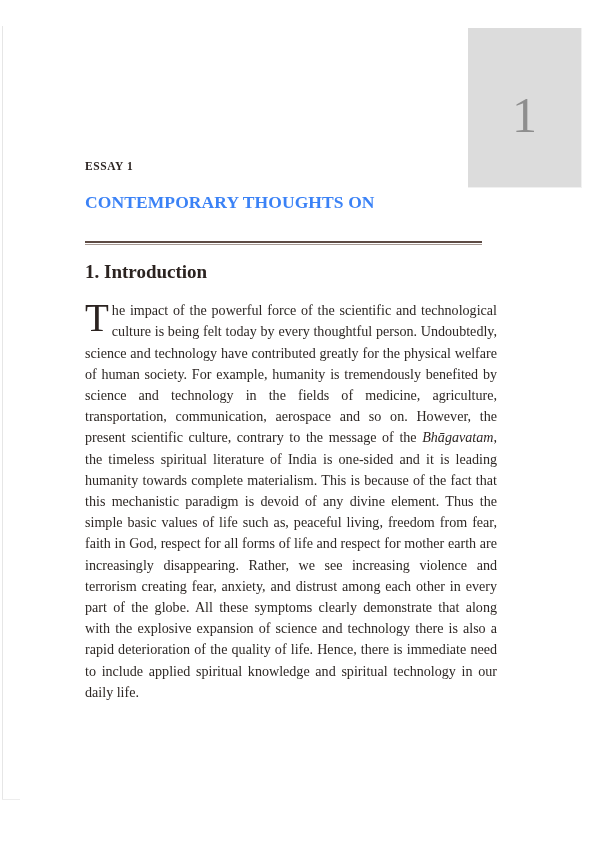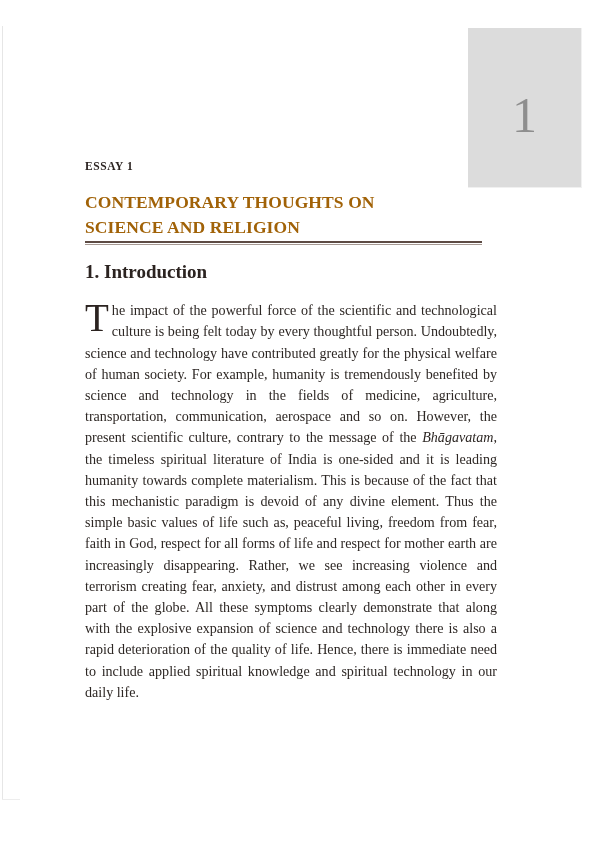--- a/index.html
+++ b/index.html
@@ -76,21 +76,21 @@
     text-align: center;
   }
   .essay-title {
     position: absolute;
     top: 190px;
     left: 0;
     width: 400px;
     font-size: 17.5px;
     line-height: 25px;
     font-weight: bold;
-    color: #a16207;
+    color: #3b82f6;
     letter-spacing: 0.1px;
     font-family: "Liberation Serif", "DejaVu Serif", serif;
   }
   .title-rule {
     position: absolute;
     top: 241px;
     left: 0;
     width: 397px;
     height: 2px;
     background: #5d4b44;
@@ -152,21 +152,20 @@
   <div class="chapter-number-box">
     <div class="chapter-number">1</div>
   </div>
 
   <div class="content">
 
     <div class="essay-label">ESSAY 1</div>
 
     <div class="essay-title">
       <div>CONTEMPORARY THOUGHTS ON</div>
-      <div>SCIENCE AND RELIGION</div>
     </div>
 
     <div class="title-rule"></div>
     <div class="title-rule-thin"></div>
 
     <div class="section-heading">1. Introduction</div>
 
     <p class="body-text"><span class="dropcap">T</span><span>he impact of the powerful force of the scientific and technological culture is being felt today by every thoughtful person. Undoubtedly, science and technology have contributed greatly for the physical welfare of human society. For example, humanity is tremendously benefited by science and technology in the fields of medicine, agriculture, transportation, communication, aerospace and so on. However, the present scientific culture, contrary to the message of the </span><em>Bhāgavatam</em><span>, the timeless spiritual literature of India is one-sided and it is leading humanity towards complete materialism. This is because of the fact that this mechanistic paradigm is devoid of any divine element. Thus the simple basic values of life such as, peaceful living, freedom from fear, faith in God, respect for all forms of life and respect for mother earth are increasingly disappearing. Rather, we see increasing violence and terrorism creating fear, anxiety, and distrust among each other in every part of the globe. All these symptoms clearly demonstrate that along with the explosive expansion of science and technology there is also a rapid deterioration of the quality of life. Hence, there is immediate need to include applied spiritual knowledge and spiritual technology in our daily life.</span></p>
 
   </div>

